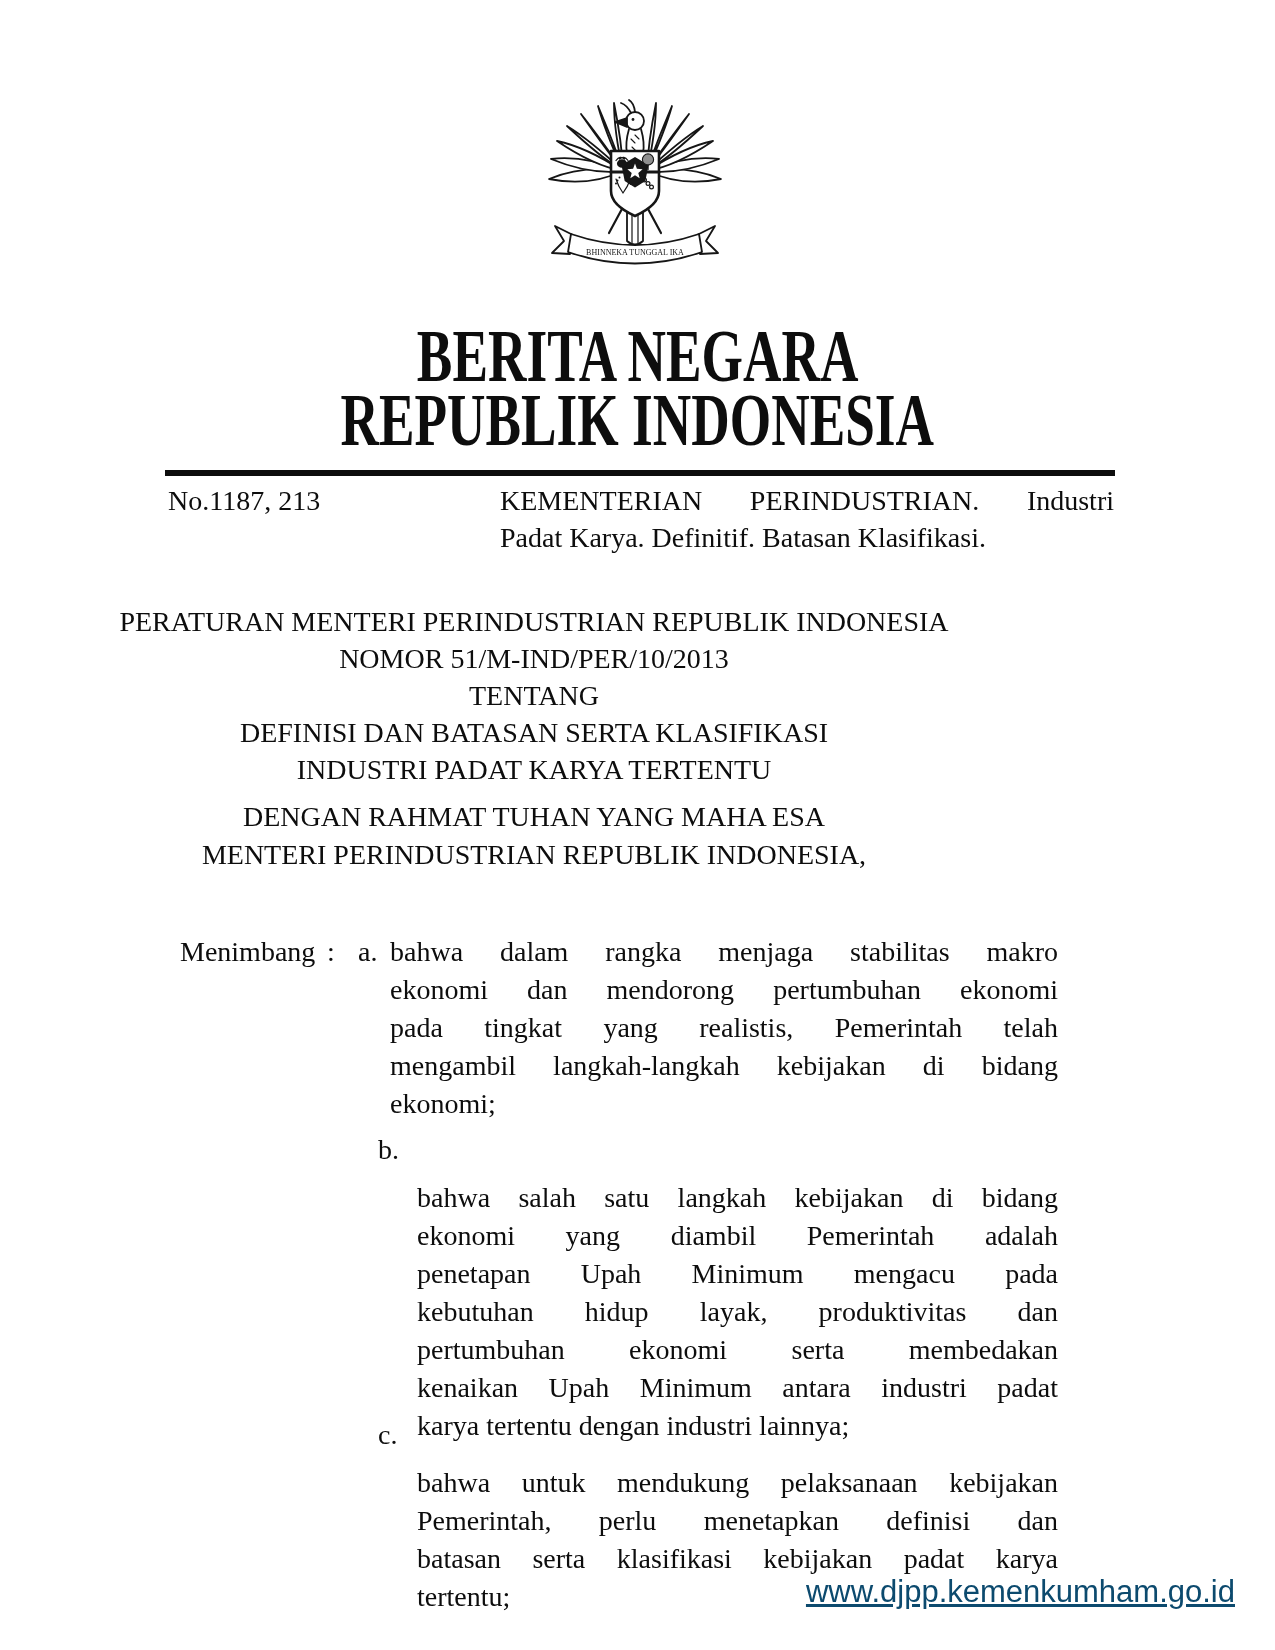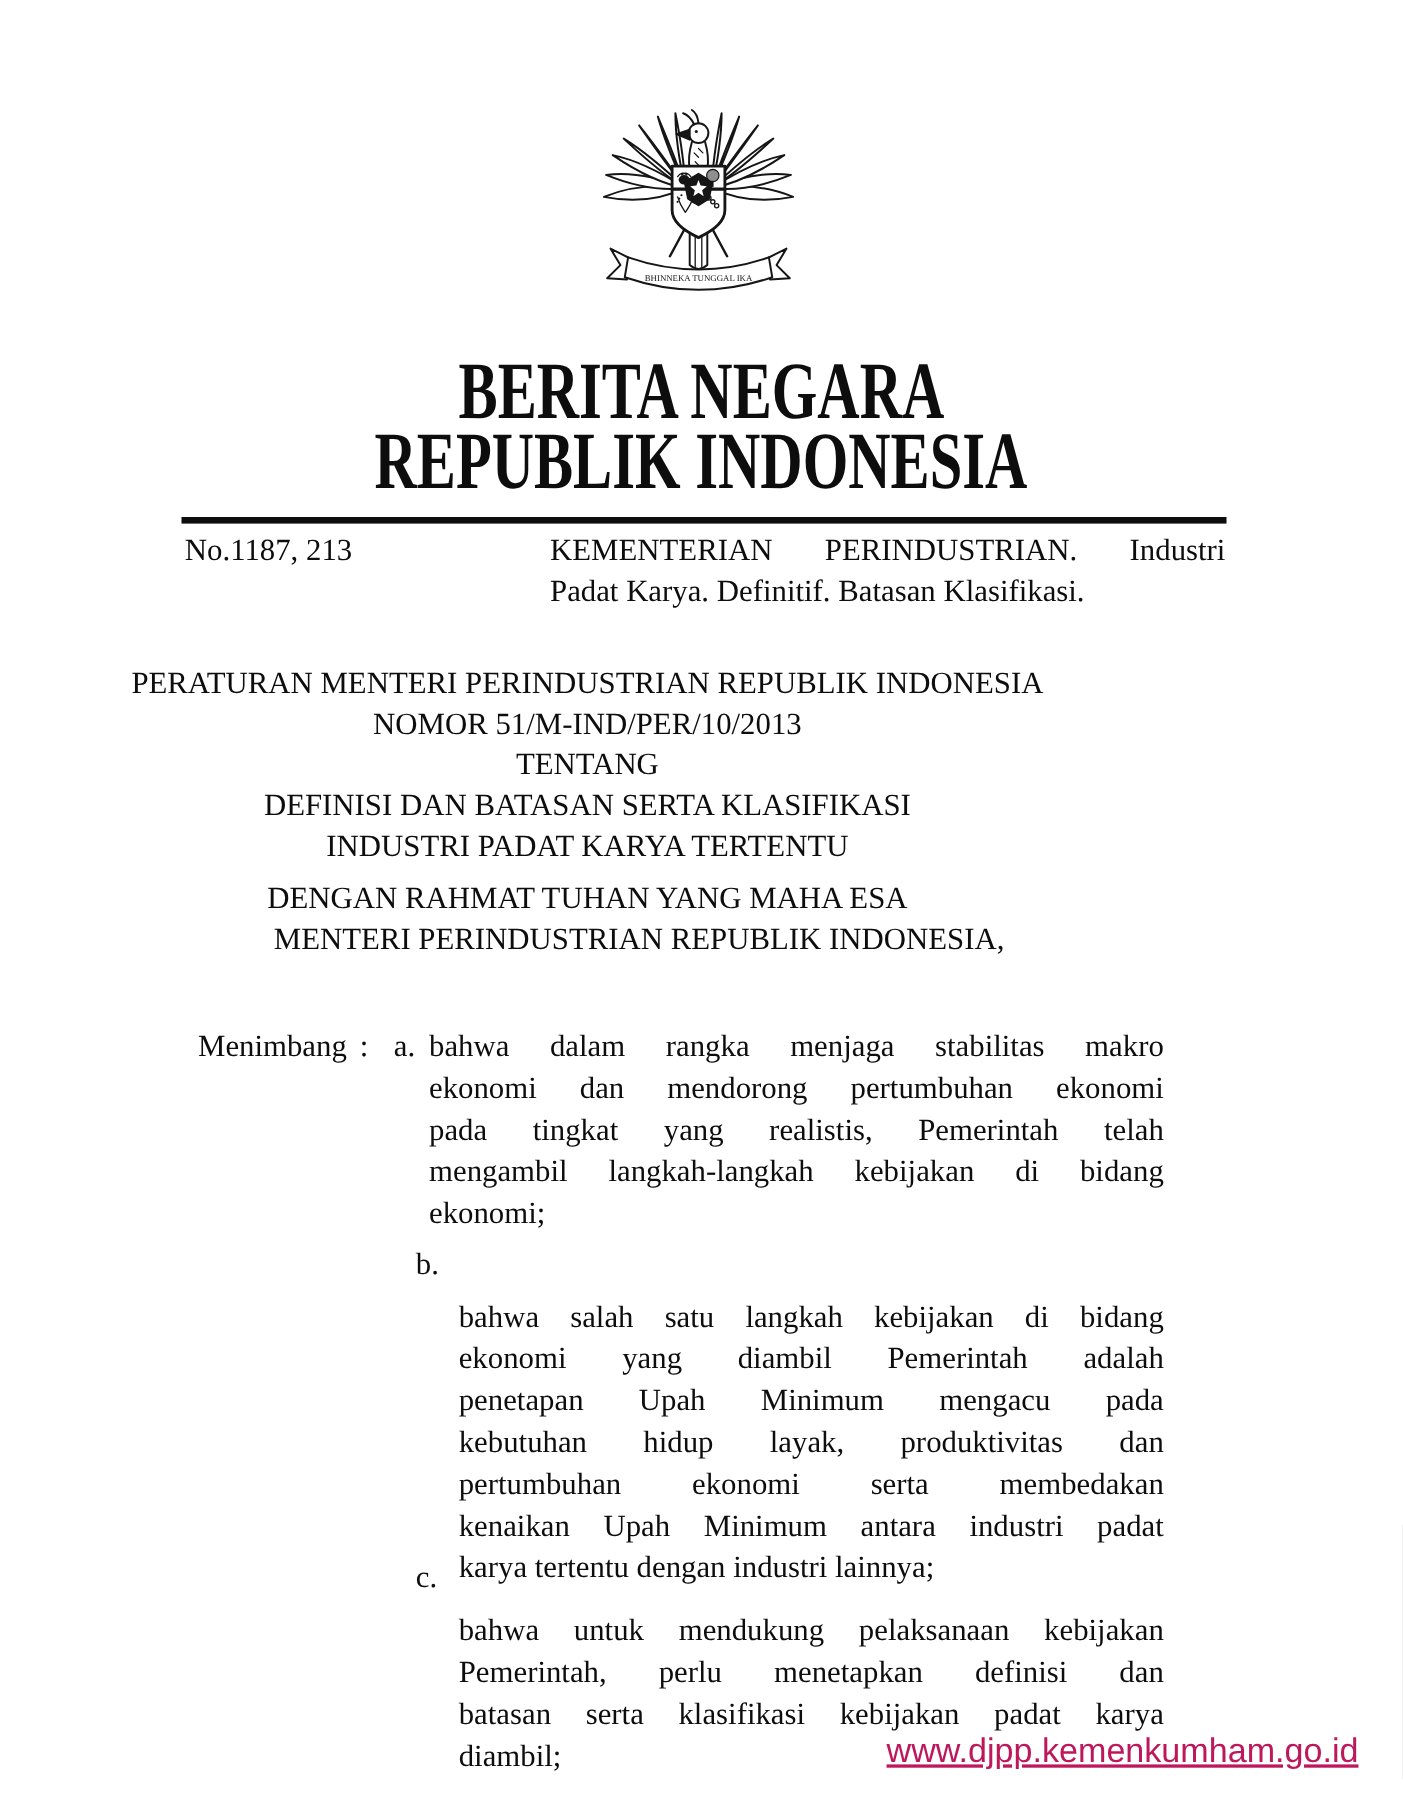--- a/index.html
+++ b/index.html
@@ -29,38 +29,38 @@
 
   
   .gz-number{left:168px;top:482px;font-size:28px;line-height:37px;white-space:nowrap;}
   .gz-subject{left:500px;top:482px;width:614px;font-size:28px;line-height:37px;}
   .jline{display:block;text-align:justify;text-align-last:justify;}
   .jline.last{text-align:justify;text-align-last:left;}
 
   
   .tline{left:0;width:1068px;text-align:center;font-size:28px;line-height:37px;white-space:nowrap;}
   .t1{top:603px;} .t2{top:640px;} .t3{top:677px;} .t4{top:714px;} .t5{top:751px;}
-  .t6{top:798px;} .t7{top:836px;padding-left:47px;}
+  .t6{top:798px;} .t7{top:836px;}
 
   
   .considerations{left:0;top:0;width:1108px;height:1650px;pointer-events:none;}
   .c-label{position:absolute;left:180px;top:933px;font-size:28px;line-height:38px;}
   .c-colon{position:absolute;left:327px;top:933px;font-size:28px;line-height:38px;}
   .c-item{position:absolute;left:358px;width:700px;font-size:28px;line-height:38px;}
   .c-item .marker{position:absolute;left:0;top:0;}
   .c-item.shifted .marker{left:20px;}
   .c-item .lines{margin-left:32px;width:668px;}
   .c-item.shifted .lines{margin-left:59px;width:641px;margin-top:48px;}
   .cl{display:block;text-align:justify;text-align-last:justify;}
   .cl:last-child{text-align-last:left;}
 
   
   .watermark{right:40px;top:1574px;
     font-family:"Liberation Sans","DejaVu Sans",sans-serif;
-    font-size:31px;line-height:36px;color:#be185d;
+    font-size:31px;line-height:36px;color:#0c4a6e;
     text-decoration:underline;cursor:pointer;}
 </style>
 </head>
 <body>
 
 <div class="page">
 
   <div class="abs emblem">
     <svg viewBox="0 0 184 184">
       <g stroke="#161616" stroke-width="1.8" fill="#ffffff" stroke-linejoin="round" stroke-linecap="round">
@@ -176,21 +176,21 @@
             <span class="cl">kenaikan Upah Minimum antara industri padat</span>
             <span class="cl">karya tertentu dengan industri lainnya;</span>
           </div>
         </div>
         <div class="c-item shifted" style="top: 1416px;">
           <span class="marker">c.</span>
           <div class="lines">
             <span class="cl">bahwa untuk mendukung pelaksanaan kebijakan</span>
             <span class="cl">Pemerintah, perlu menetapkan definisi dan</span>
             <span class="cl">batasan serta klasifikasi kebijakan padat karya</span>
-            <span class="cl">diambil;</span>
+            <span class="cl">tertentu;</span>
           </div>
         </div>
       </div>
   </div>
 
   <span class="abs watermark">www.djpp.kemenkumham.go.id</span>
 
 </div>
 
 </body></html>

